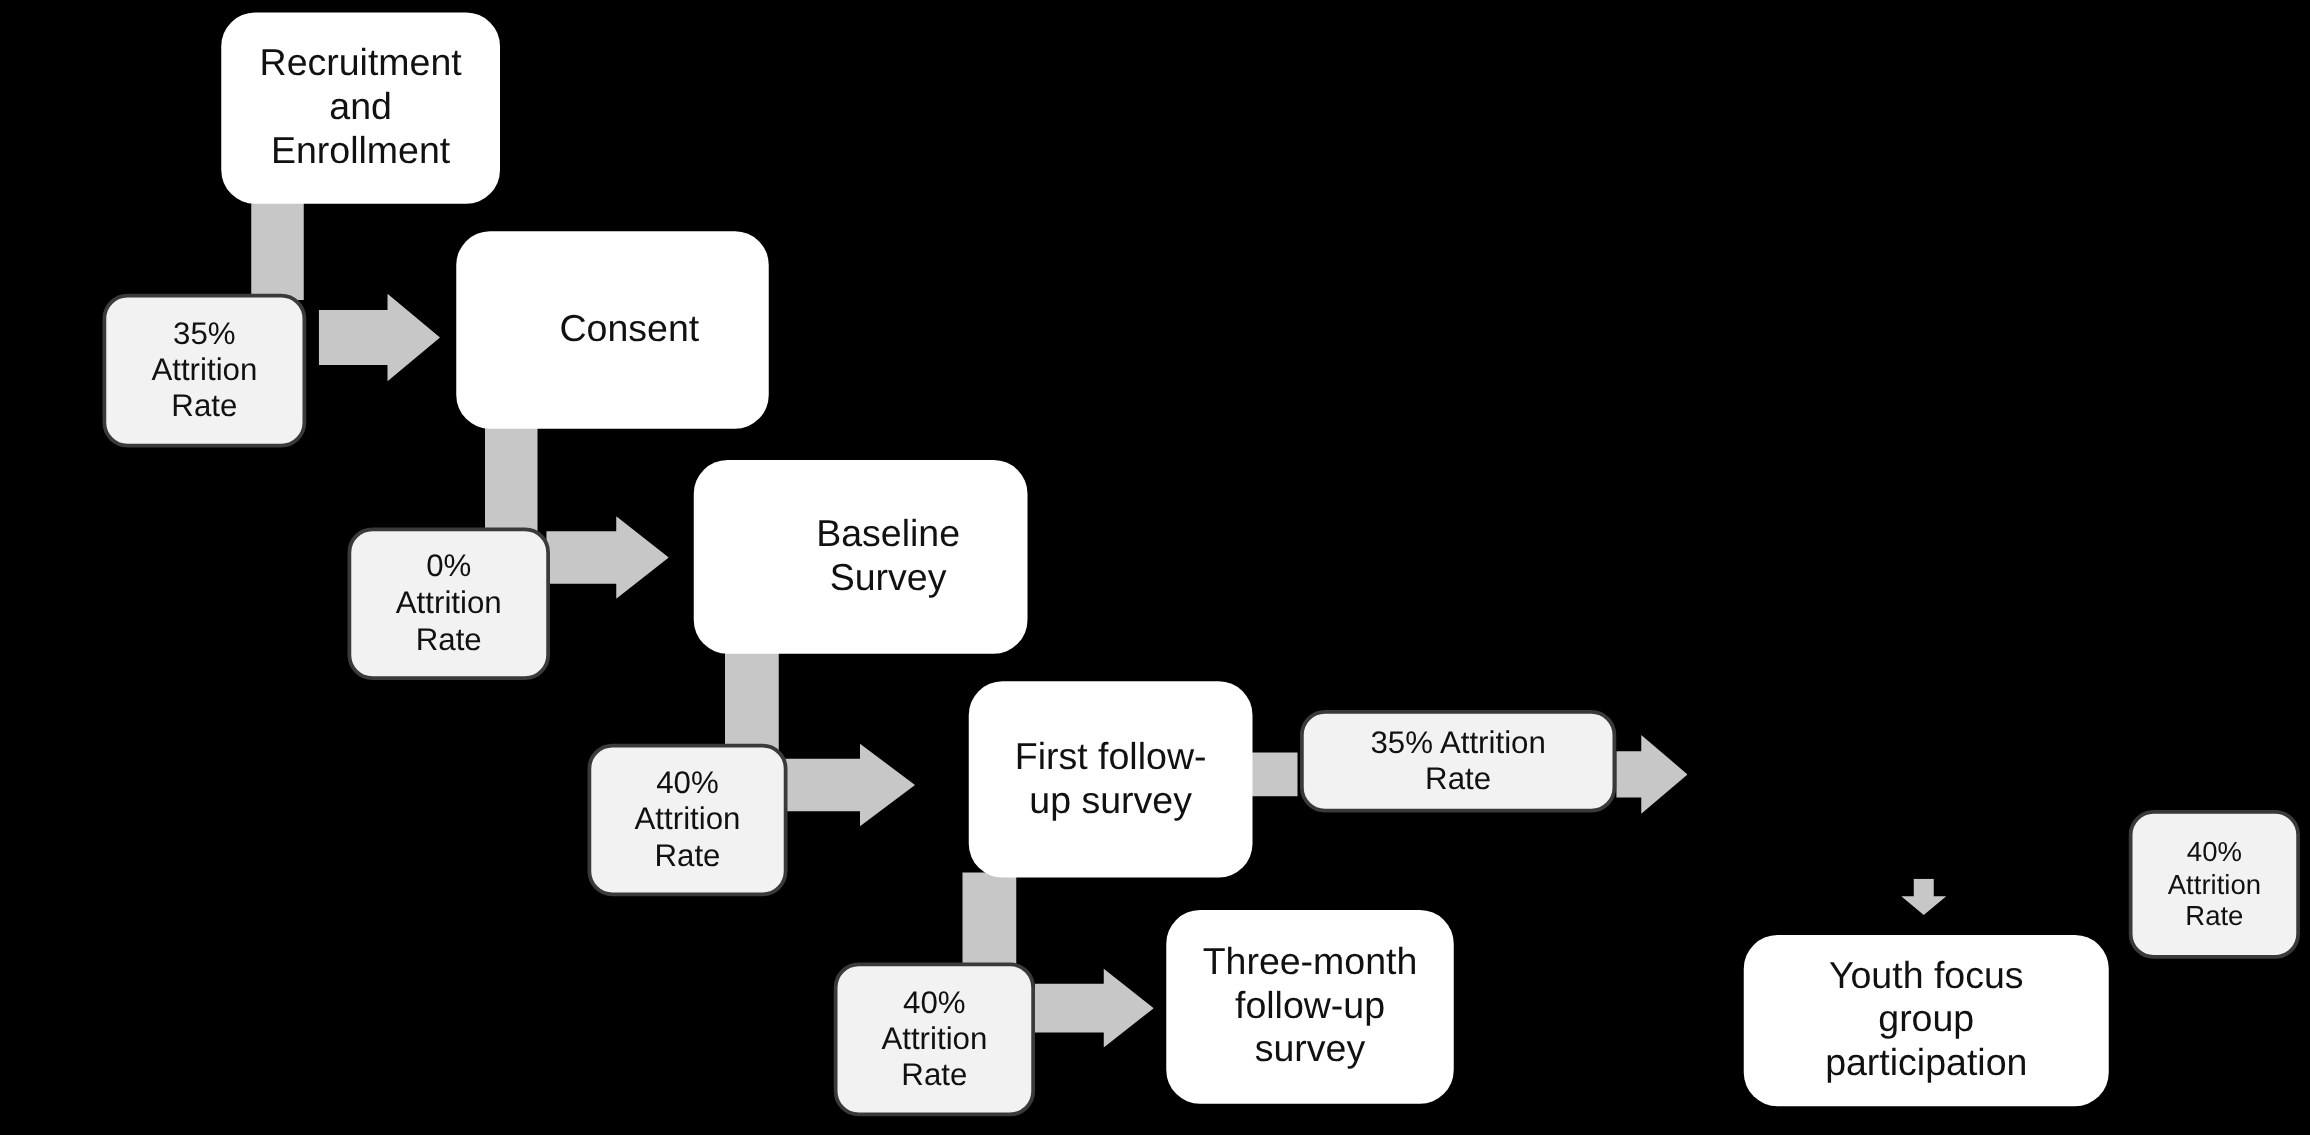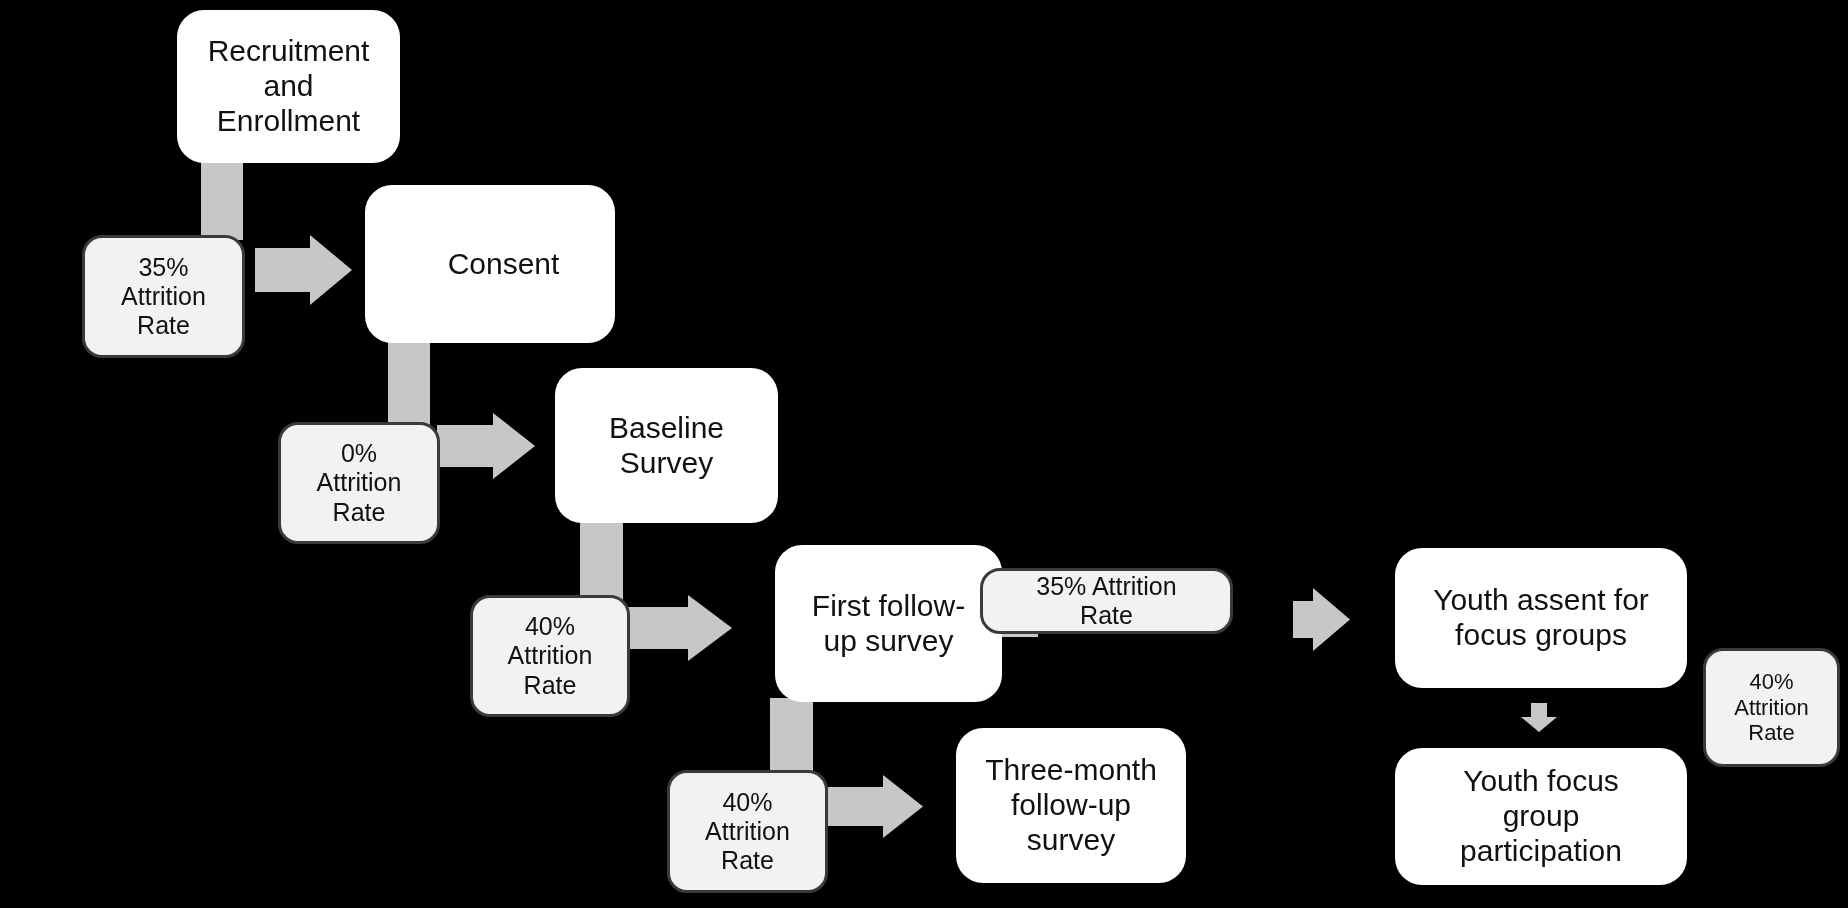--- a/index.html
+++ b/index.html
@@ -91,36 +91,32 @@
   </svg>
 
   <div class="node" style="left:177px; top:10px; width:223px; height:153px;">
     <span>Recruitment
 and
 Enrollment</span>
   </div>
   <div class="node" style="left:365px; top:185px; width:223px; height:158px;padding-left:27px;">
     <span>Consent</span>
   </div>
-  <div class="node" style="left:555px; top:368px; width:223px; height:155px;">
+  <div class="node" style="left:555px; top:368px; width:223px; height:155px;padding-left:44px;">
     <span>Baseline
 Survey</span>
   </div>
   <div class="node" style="left:743px; top:545px; width:227px; height:157px;margin-left:32px;">
     <span>First follow-
 up survey</span>
   </div>
-  <div class="node" style="left:956px; top:728px; width:230px; height:155px;">
+  <div class="node" style="left:933px; top:728px; width:230px; height:155px;">
     <span>Three-month
 follow-up
 survey</span>
-  </div>
-  <div class="node" style="left:1395px; top:548px; width:292px; height:140px;">
-    <span>Youth assent for
-focus groups</span>
   </div>
   <div class="node" style="left:1395px; top:748px; width:292px; height:137px;">
     <span>Youth focus
 group
 participation</span>
   </div>
 
   <div class="attr" style="left:82px; top:235px; width:163px; height:123px;">
     <span>35%
 Attrition
@@ -129,21 +125,21 @@
   <div class="attr" style="left:278px; top:422px; width:162px; height:122px;">
     <span>0%
 Attrition
 Rate</span>
   </div>
   <div class="attr" style="left:470px; top:595px; width:160px; height:122px;">
     <span>40%
 Attrition
 Rate</span>
   </div>
-  <div class="attr" style="left:980px; top:568px; width:253px; height:66px;">
+  <div class="attr" style="left:1040px; top:568px; width:253px; height:82px;">
     <span>35% Attrition
 Rate</span>
   </div>
   <div class="attr" style="left:667px; top:770px; width:161px; height:123px;">
     <span>40%
 Attrition
 Rate</span>
   </div>
   <div class="attr small" style="left:1703px; top:648px; width:137px; height:119px;">
     <span>40%

